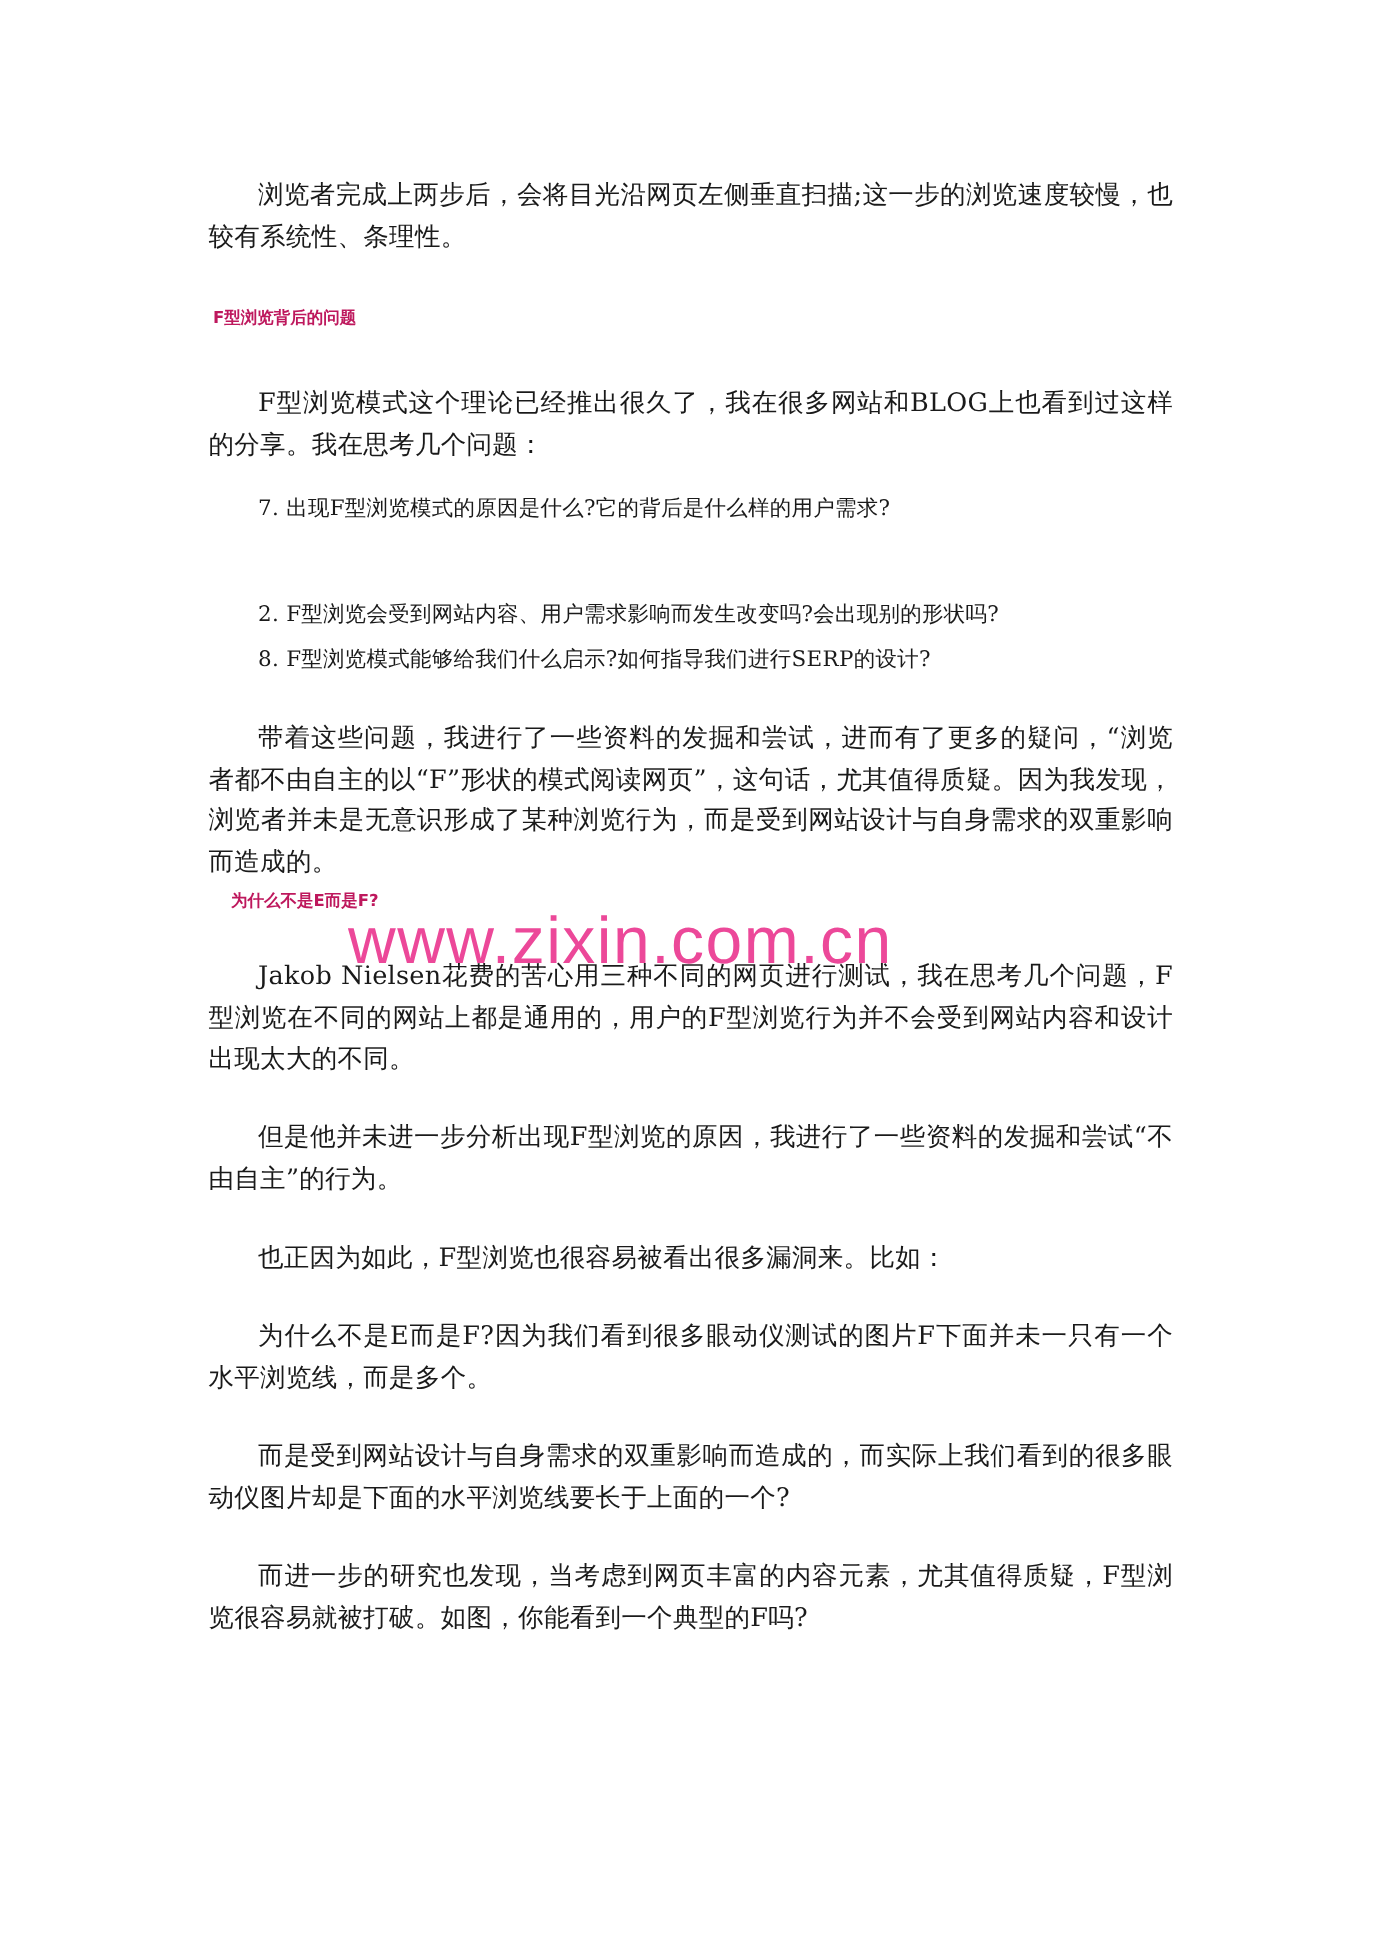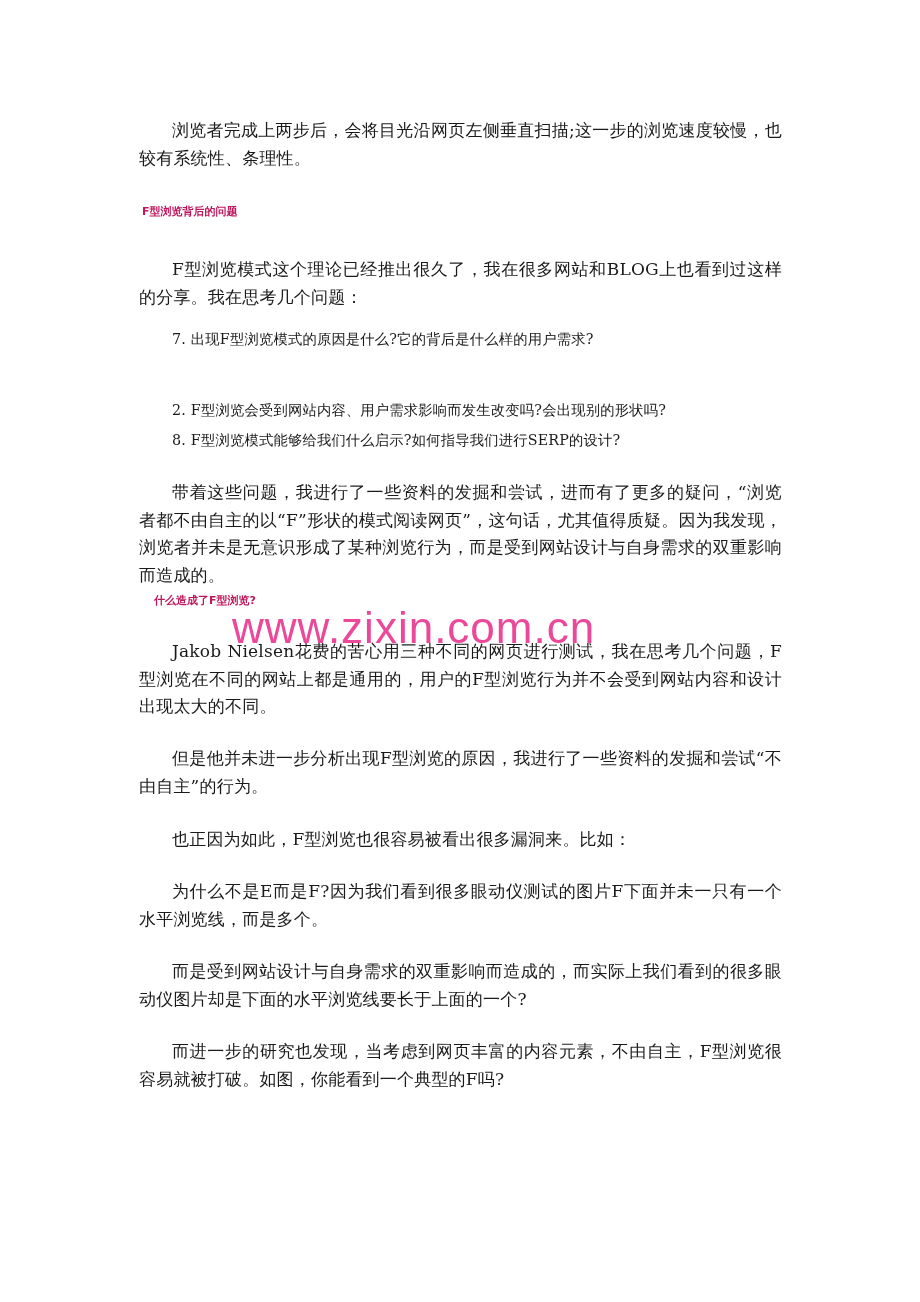--- a/index.html
+++ b/index.html
@@ -77,27 +77,27 @@
   <h2 class="heading" style="top:198px; left:3px;">F型浏览背后的问题</h2>
 
   <p class="para" style="top:256px;">F型浏览模式这个理论已经推出很久了，我在很多网站和BLOG上也看到过这样的分享。我在思考几个问题：</p>
 
   <p class="list-item" style="top:326px;">7. 出现F型浏览模式的原因是什么?它的背后是什么样的用户需求?</p>
   <p class="list-item" style="top:397px;">2. F型浏览会受到网站内容、用户需求影响而发生改变吗?会出现别的形状吗?</p>
   <p class="list-item" style="top:427px;">8. F型浏览模式能够给我们什么启示?如何指导我们进行SERP的设计?</p>
 
   <p class="para" style="top:479px;">带着这些问题，我进行了一些资料的发掘和尝试，进而有了更多的疑问，“浏览者都不由自主的以“F”形状的模式阅读网页”，这句话，尤其值得质疑。因为我发现，浏览者并未是无意识形成了某种浏览行为，而是受到网站设计与自身需求的双重影响而造成的。</p>
 
-  <h2 class="heading" style="top:587px; left:15px;">什么造成了F型浏览?</h2>
+  <h2 class="heading" style="top:587px; left:15px;">为什么不是E而是F?</h2>
 
   <p class="para" style="top:638px;">Jakob Nielsen花费的苦心用三种不同的网页进行测试，我在思考几个问题，F型浏览在不同的网站上都是通用的，用户的F型浏览行为并不会受到网站内容和设计出现太大的不同。</p>
 
   <p class="para" style="top:745px;">但是他并未进一步分析出现F型浏览的原因，我进行了一些资料的发掘和尝试“不由自主”的行为。</p>
 
   <p class="para" style="top:826px;">也正因为如此，F型浏览也很容易被看出很多漏洞来。比如：</p>
 
   <p class="para" style="top:878px;">为什么不是E而是F?因为我们看到很多眼动仪测试的图片F下面并未一只有一个水平浏览线，而是多个。</p>
 
   <p class="para" style="top:958px;">而是受到网站设计与自身需求的双重影响而造成的，而实际上我们看到的很多眼动仪图片却是下面的水平浏览线要长于上面的一个?</p>
 
-  <p class="para" style="top:1038px;">而进一步的研究也发现，当考虑到网页丰富的内容元素，不由自主，F型浏览很容易就被打破。如图，你能看到一个典型的F吗?</p>
+  <p class="para" style="top:1038px;">而进一步的研究也发现，当考虑到网页丰富的内容元素，尤其值得质疑，F型浏览很容易就被打破。如图，你能看到一个典型的F吗?</p>
 
 </div>
 
 </body></html>

